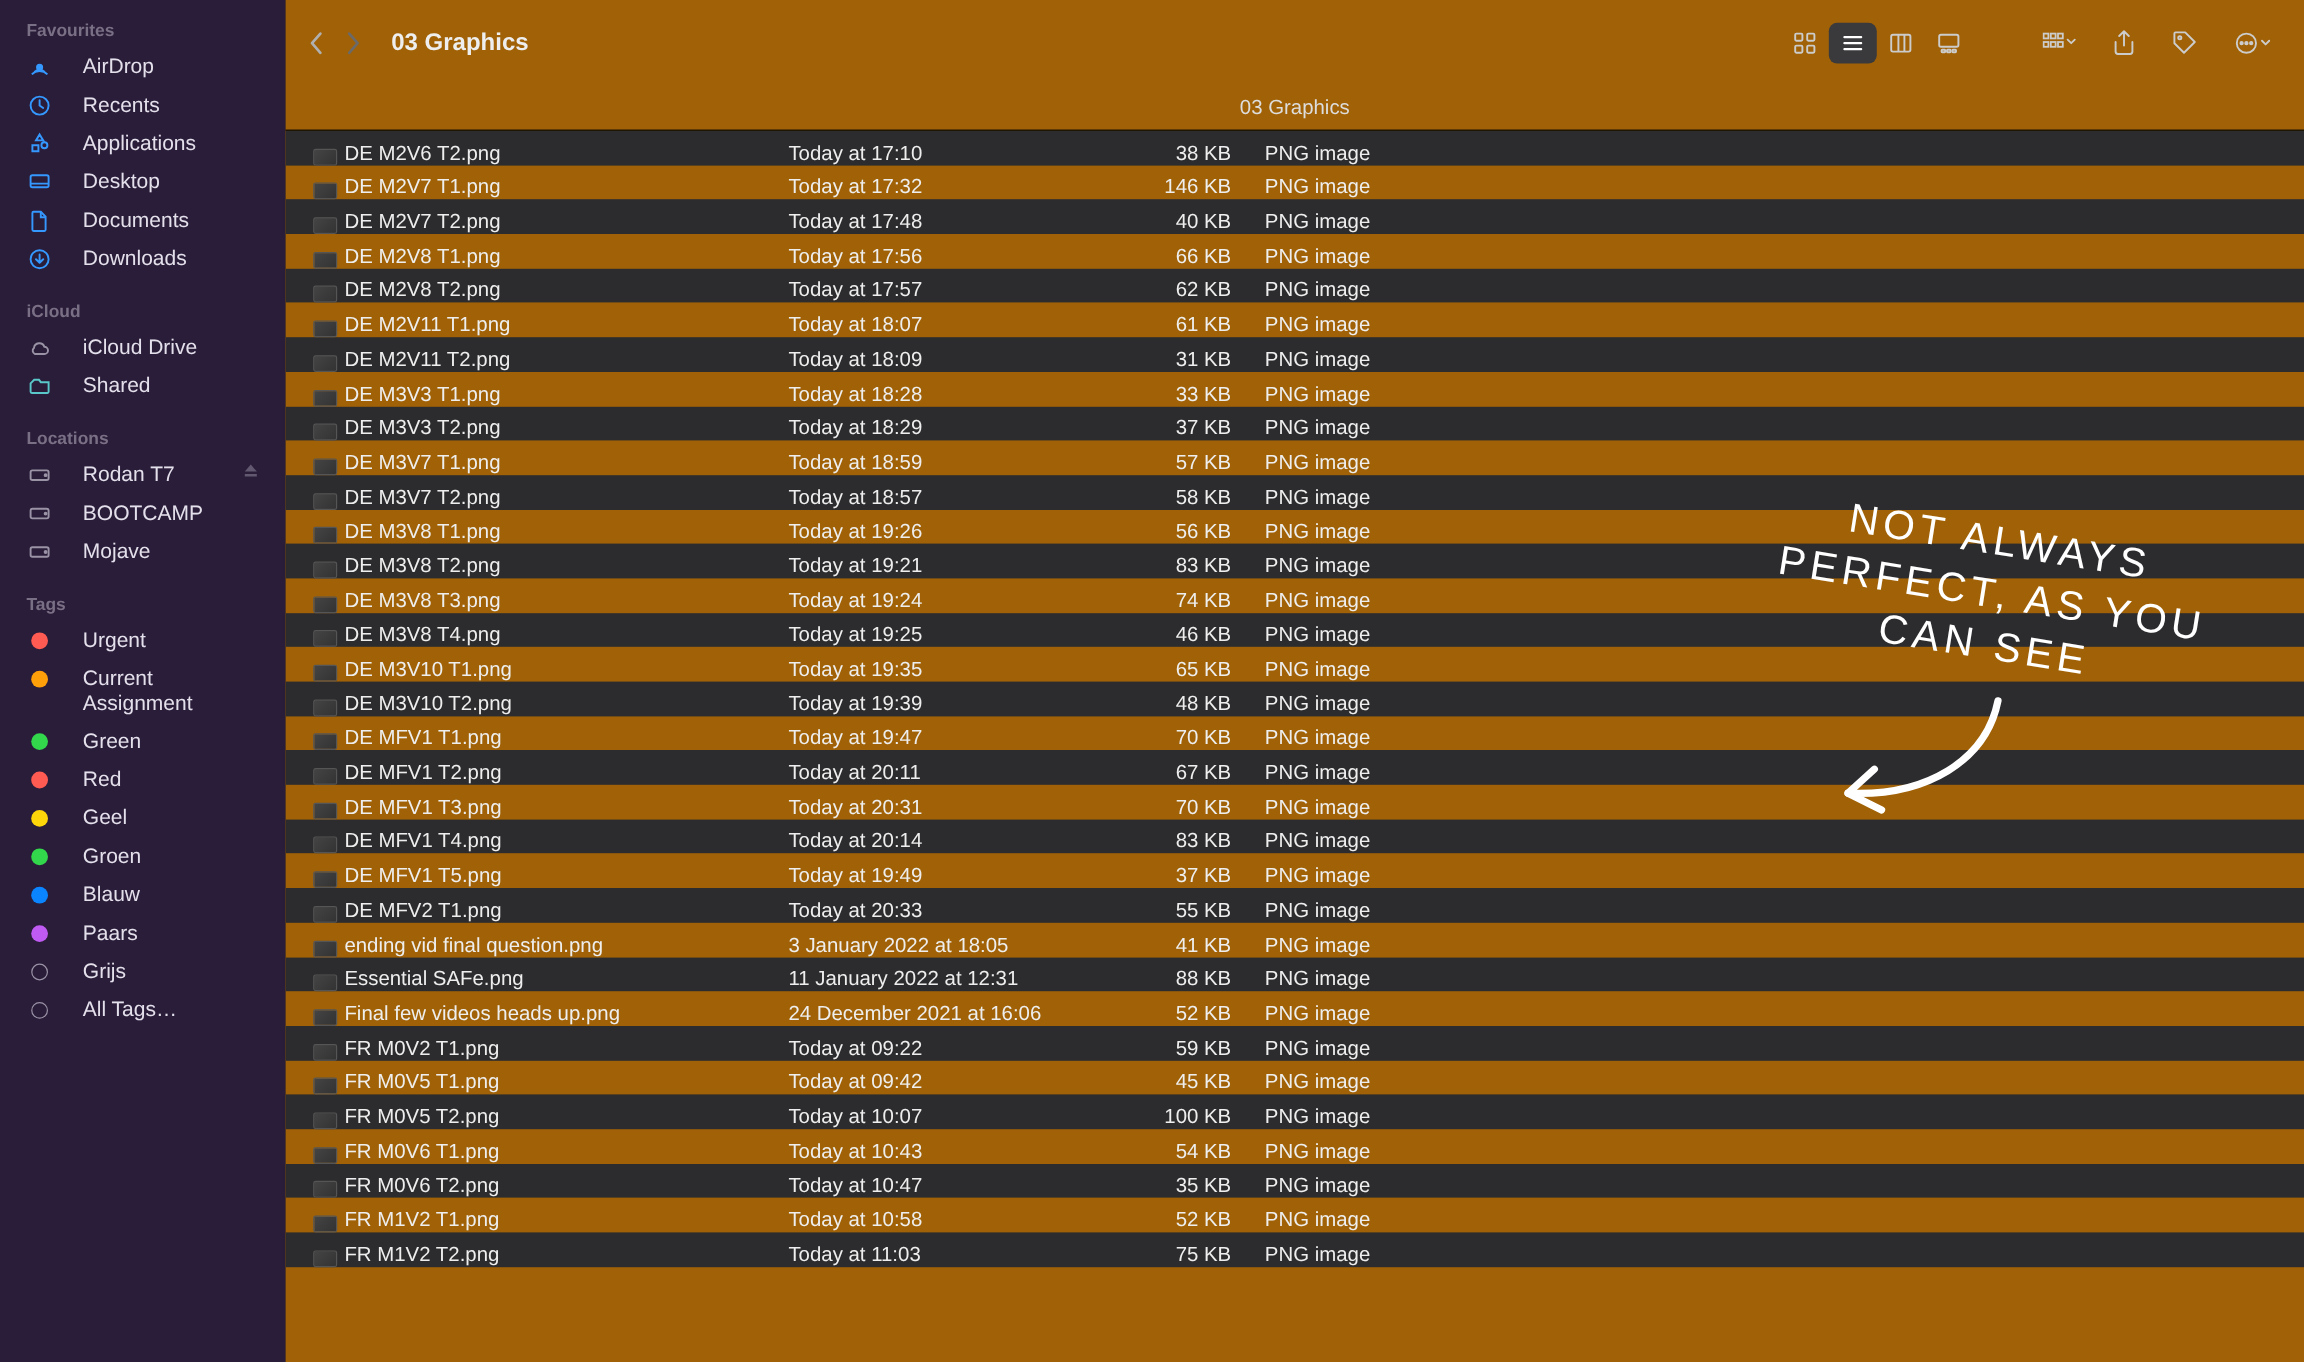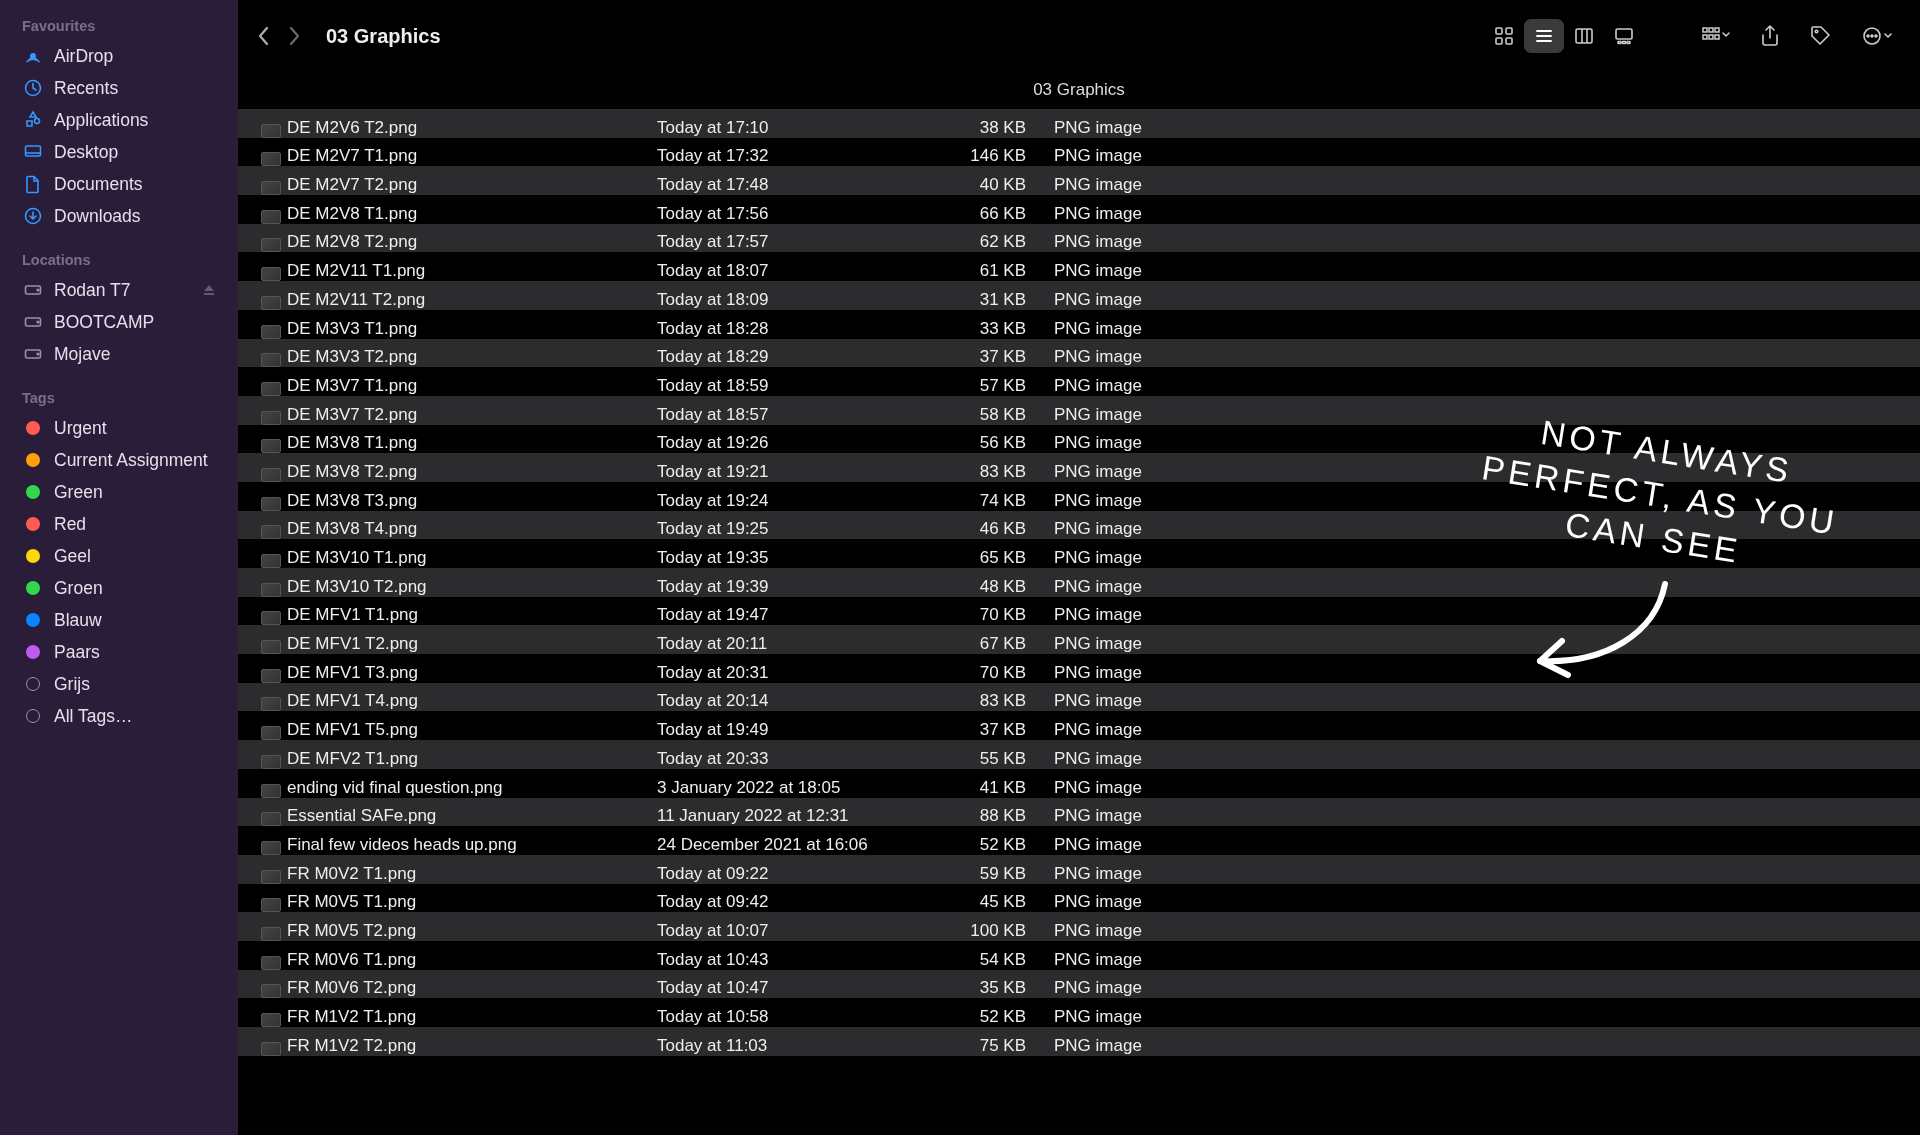--- a/index.html
+++ b/index.html
@@ -1,25 +1,25 @@
 <!DOCTYPE html>
 <html><head>
 <meta charset="utf-8">
 <style>
 * { margin: 0; padding: 0; box-sizing: border-box; font-family: -apple-system, BlinkMacSystemFont, "Segoe UI", Helvetica, Arial, sans-serif; }
 body { background: #1e1e1e; color: #e0e0e0; width: 1920px; height: 1135px; overflow: hidden; display: flex; }
 .sidebar { width: 238px; background: #2a1d3a; padding: 12px 0; overflow-y: auto; flex-shrink: 0; }
 .sidebar-section { margin-bottom: 14px; }
 .sidebar-section-title { color: #7a7085; font-size: 14.5px; font-weight: 600; padding: 6px 22px; }
-.sidebar-item { display: flex; align-items: center; padding: 5px 22px; cursor: pointer; font-size: 17.5px; color: #e4e0eb; }
+.sidebar-item { display: flex; padding: 5px 22px; cursor: pointer; font-size: 17.5px; color: #e4e0eb; gap: 15px; }
 .sidebar-item .icon { width: 22px; height: 22px; margin-right: 10px; display: flex; align-items: center; justify-content: center; flex-shrink: 0; }
 .sidebar-item .eject { margin-left: auto; opacity: 0.5; }
 .tag-dot { width: 14px; height: 14px; border-radius: 50%; flex-shrink: 0; }
 .tag-circle { width: 14px; height: 14px; border-radius: 50%; border: 1.5px solid #9a93a5; flex-shrink: 0; }
-.main { flex: 1; display: flex; flex-direction: column; background: #000000; position: relative; }
+.main { flex: 1; display: flex; flex-direction: column; background: #a16207; position: relative; }
 .toolbar { display: flex; align-items: center; padding: 12px 18px; height: 72px; }
 .nav-arrows { display: flex; gap: 18px; margin-right: 24px; }
 .nav-arrow { color: #888; cursor: pointer; }
 .title { font-size: 20px; font-weight: 600; color: #eee; }
 .toolbar-right { margin-left: auto; display: flex; align-items: center; gap: 10px; }
 .view-group { display: flex; background: transparent; border-radius: 7px; }
 .view-btn { padding: 7px 10px; display: flex; align-items: center; justify-content: center; cursor: pointer; color: #ccc; border-radius: 7px; }
 .view-btn.active { background: #3a3a3c; }
 .tool-btn { padding: 7px 10px; display: flex; align-items: center; justify-content: center; cursor: pointer; color: #ccc; }
 .path-bar { text-align: center; padding: 8px 0; font-size: 17px; color: #ddd; border-bottom: 1px solid #000; }
@@ -100,20 +100,39 @@
         <span class="icon">
           <svg width="20" height="20" viewBox="0 0 20 20" stroke="#3498ff" stroke-width="1.6" fill="none" stroke-linecap="round" stroke-linejoin="round">
             <circle cx="10" cy="10" r="7.5"></circle>
             <path d="M10 6v6M7 10l3 3 3-3"></path>
           </svg>
         </span>
         <span>Downloads</span>
       </div>
     </div>
     <div class="sidebar-section">
+      <div class="sidebar-section-title">iCloud</div>
+      <div class="sidebar-item">
+        <span class="icon">
+          <svg width="20" height="20" viewBox="0 0 20 20" stroke="#9a93a5" stroke-width="1.6" fill="none">
+            <path d="M6 15h8a3 3 0 000-6 4.5 4.5 0 00-8.7 1A3 3 0 006 15z"></path>
+          </svg>
+        </span>
+        <span>iCloud Drive</span>
+      </div>
+      <div class="sidebar-item">
+        <span class="icon">
+          <svg width="20" height="20" viewBox="0 0 20 20" stroke="#5ac8c8" stroke-width="1.6" fill="none">
+            <path d="M2.5 7.5l3-3h4l1.5 2h6.5v8a1 1 0 01-1 1h-13a1 1 0 01-1-1v-7z"></path>
+          </svg>
+        </span>
+        <span>Shared</span>
+      </div>
+    </div>
+    <div class="sidebar-section">
       <div class="sidebar-section-title">Locations</div>
       <div class="sidebar-item">
         <span class="icon">
           <svg width="20" height="20" viewBox="0 0 20 20" stroke="#9a93a5" stroke-width="1.6" fill="none">
             <rect x="2.5" y="6" width="15" height="8" rx="1.5"></rect>
             <circle cx="15" cy="10" r="0.8" fill="#9a93a5"></circle>
           </svg>
         </span>
         <span>Rodan T7</span>
         <span class="eject">

